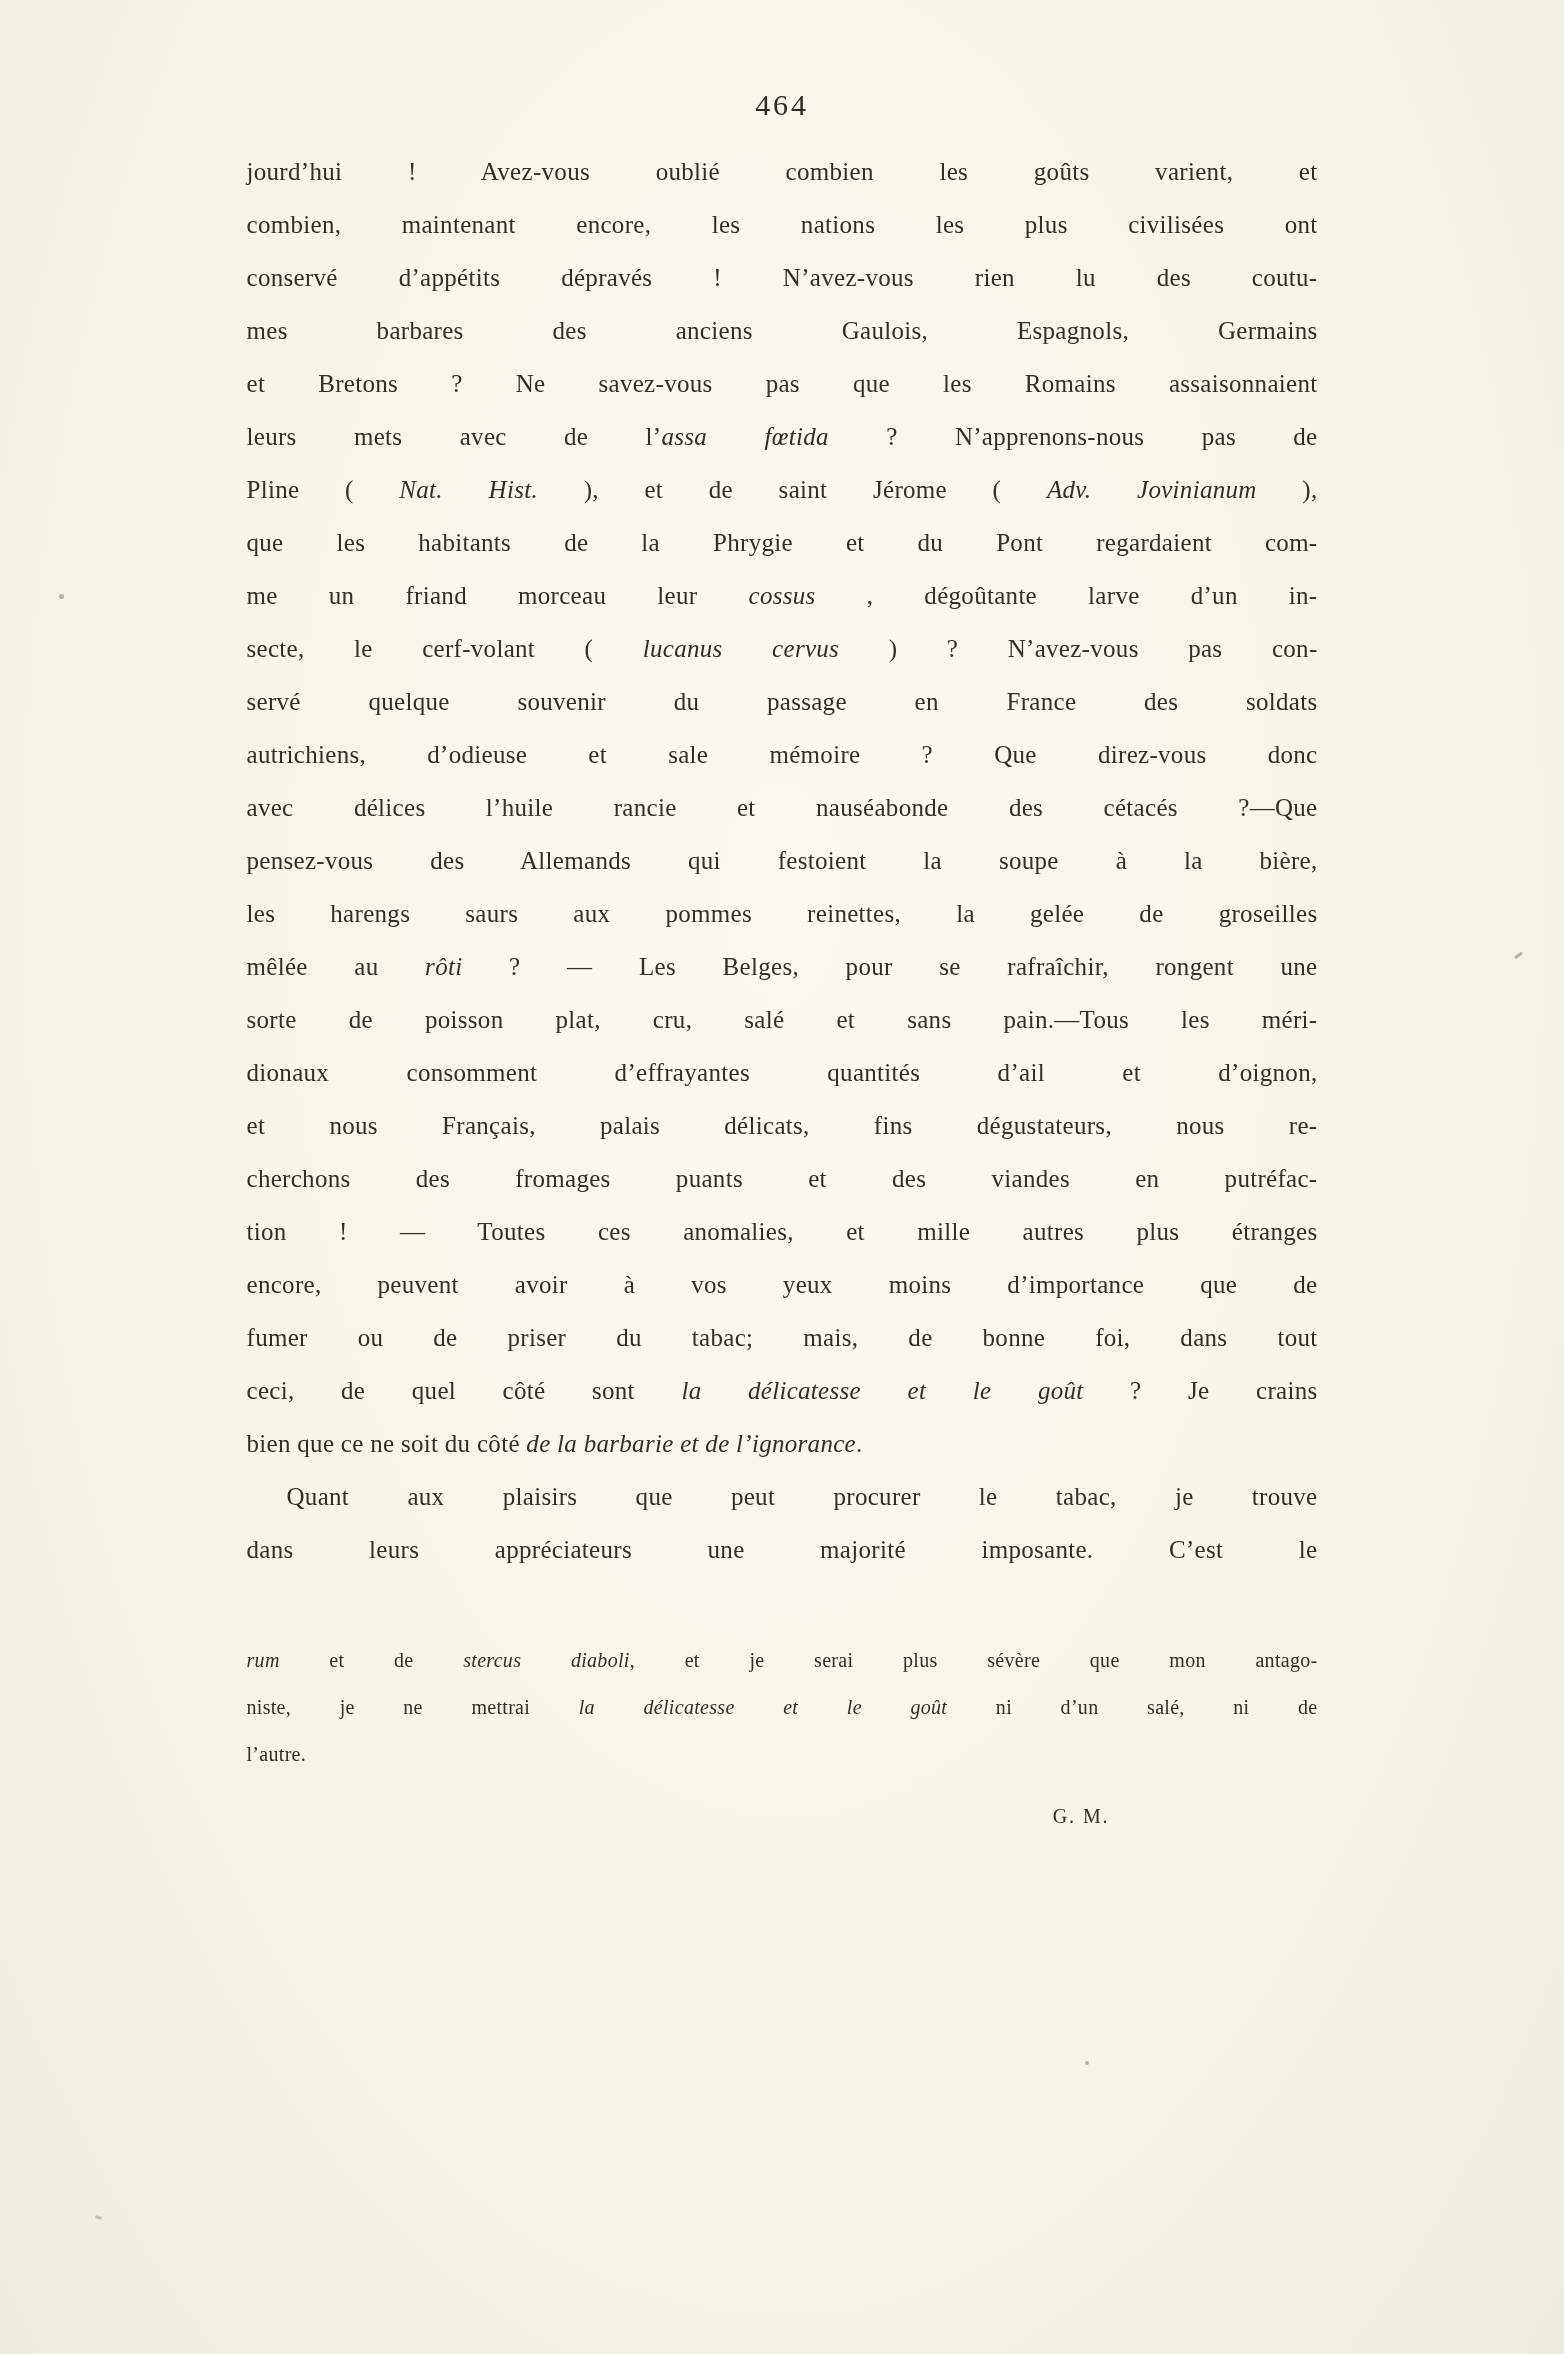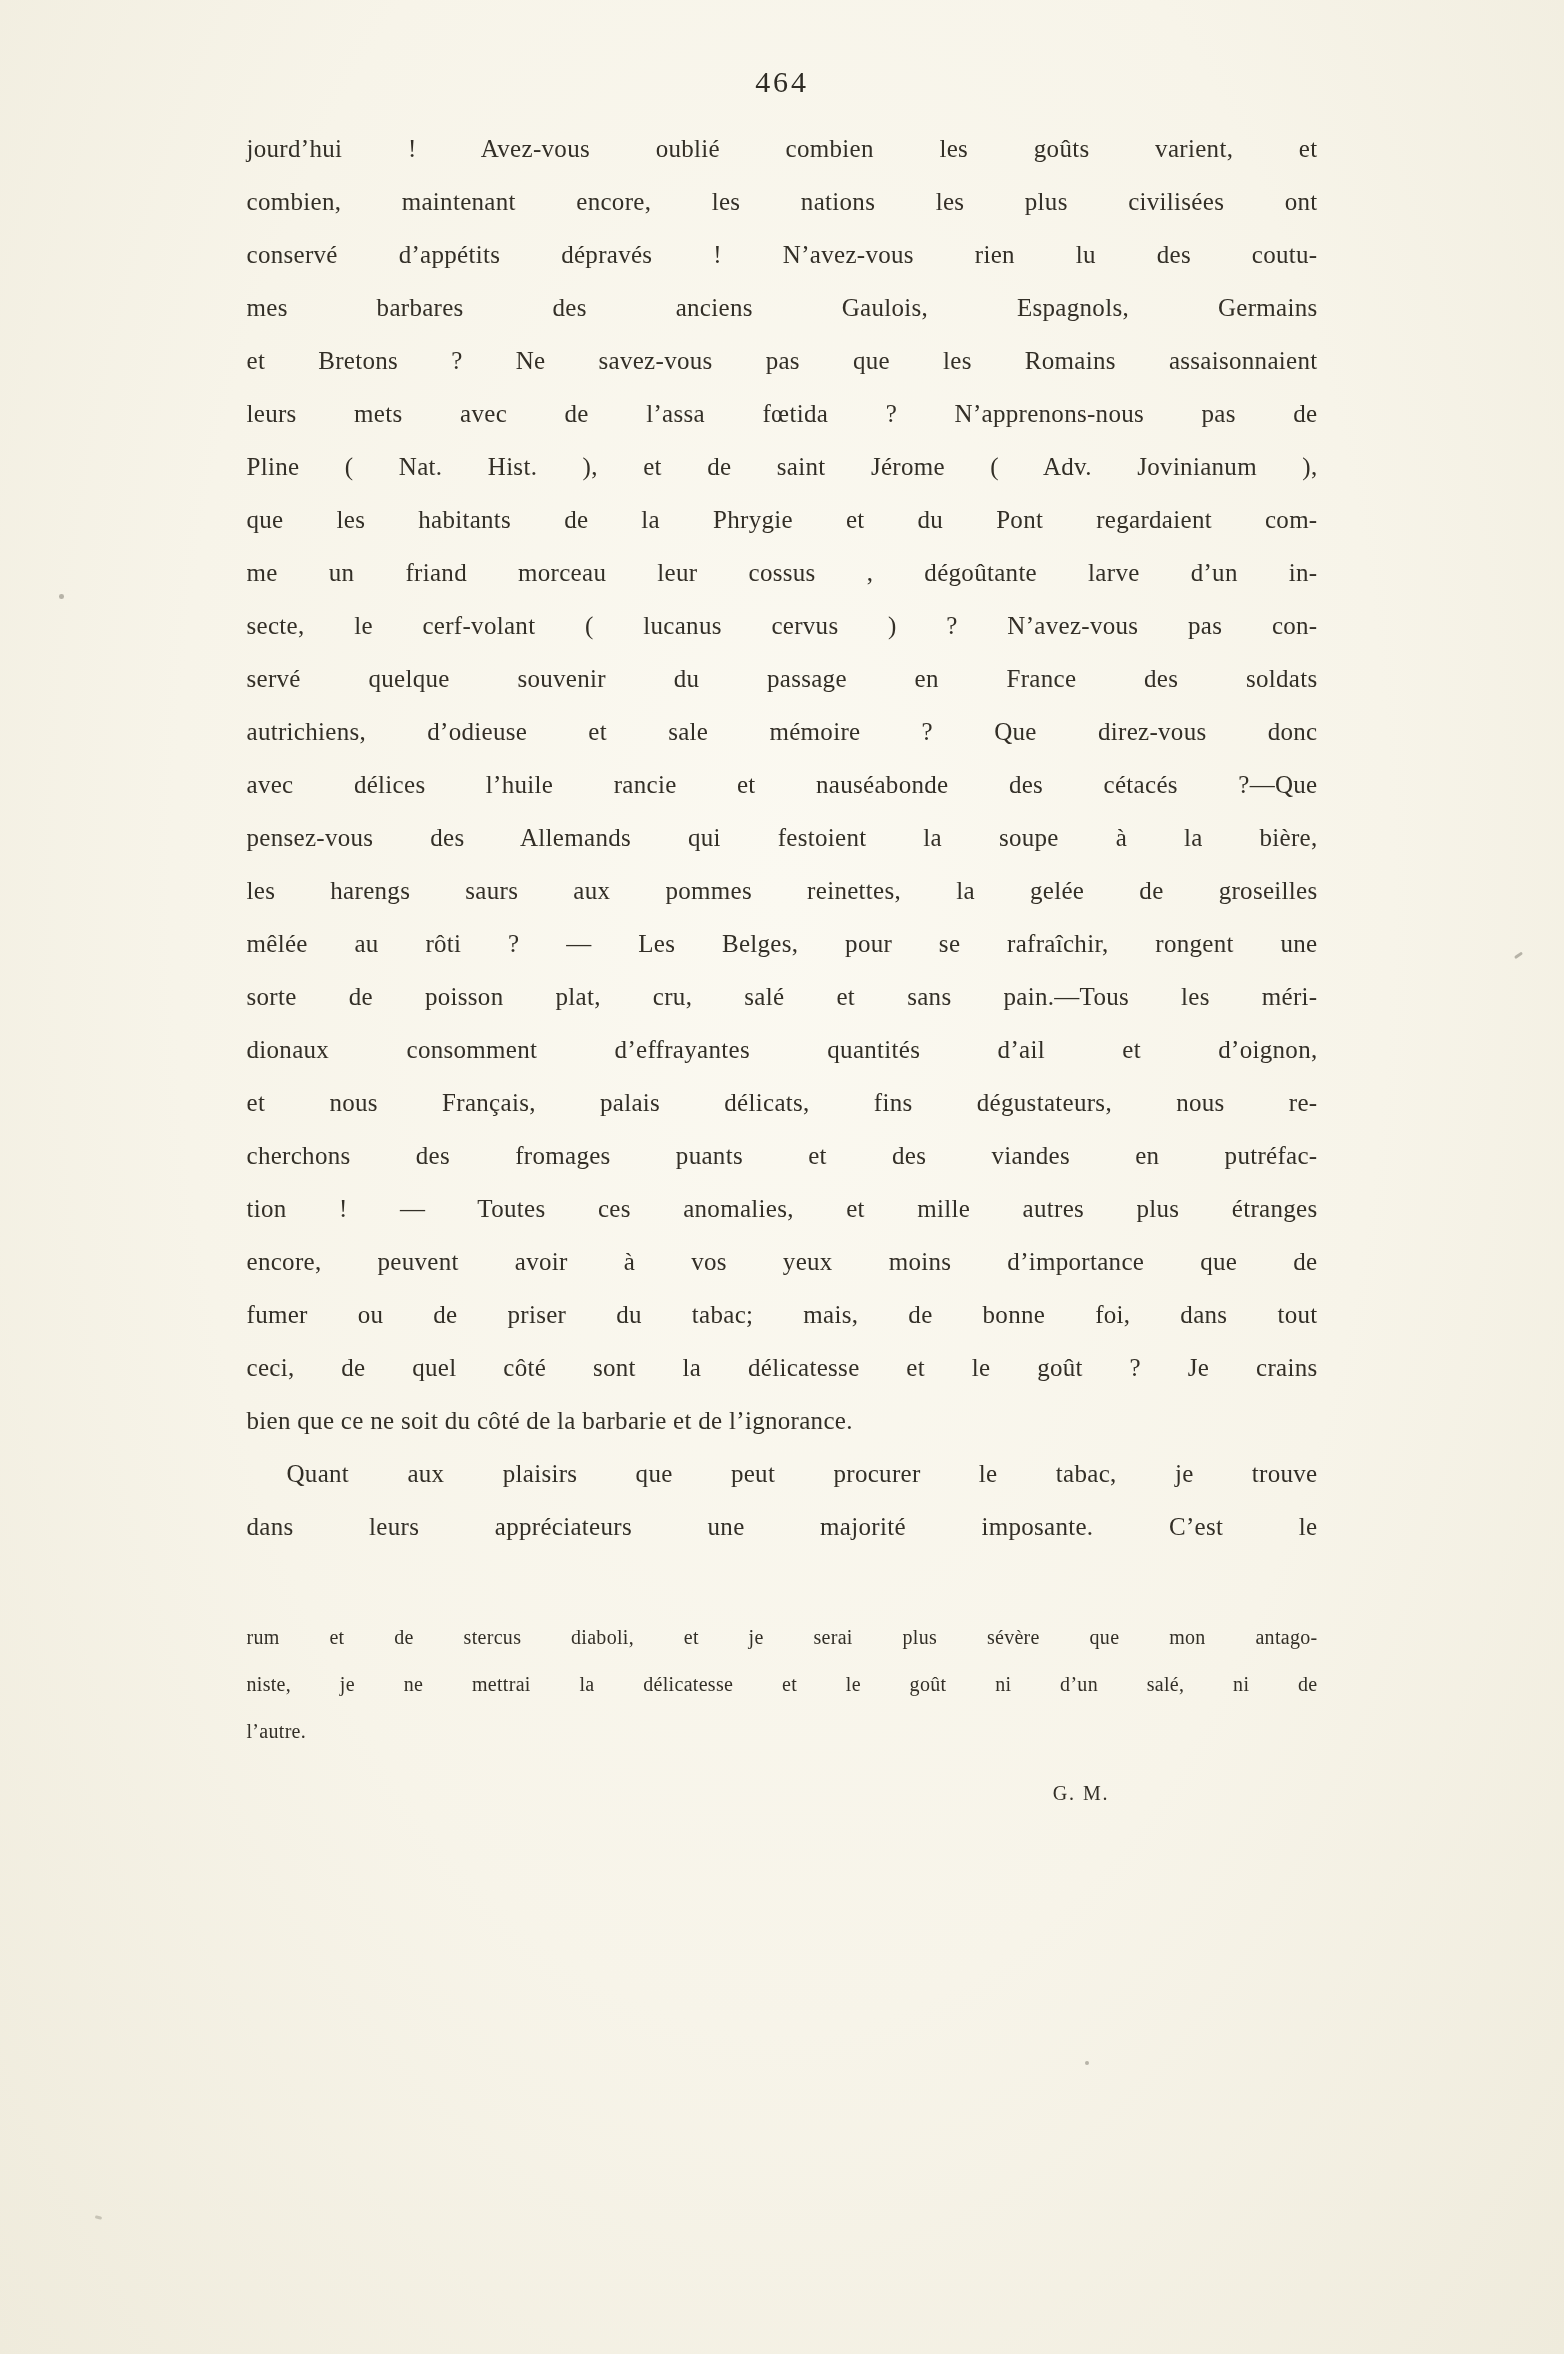--- a/index.html
+++ b/index.html
@@ -9,21 +9,21 @@
     font-family: "Liberation Serif", "DejaVu Serif", serif;
     color: #332f27;
     position: relative;
     overflow: hidden;
     background: #f2efe3;
   }
   .page {
     position: absolute;
     inset: 0;
     background: radial-gradient(ellipse at 50% 38%, #fbf9f1 0%, #f7f4e9 55%, #efebdc 100%);
-    padding-top: 65px;
+    padding-top: 88px;
     box-sizing: border-box;
   }
   .page-number {
     text-align: center;
     font-size: 30px;
     letter-spacing: 2.8px;
     margin-bottom: 23px;
     color: #2e2b24;
   }
   .body-text {
@@ -32,21 +32,21 @@
     font-size: 25px;
     line-height: 53px;
     letter-spacing: 0.3px;
   }
   .line {
     text-align: justify;
     text-align-last: justify;
   }
   .line.end { text-align-last: left; }
   .line.indent { text-indent: 40px; }
-  .it { }
+  .it { font-style: italic; }
   .footnote {
     width: 1071px;
     margin: 61px auto 0 auto;
     font-size: 20px;
     line-height: 47px;
     letter-spacing: 0.3px;
   }
   .signature {
     width: 1071px;
     margin: 26.5px auto 0 auto;

